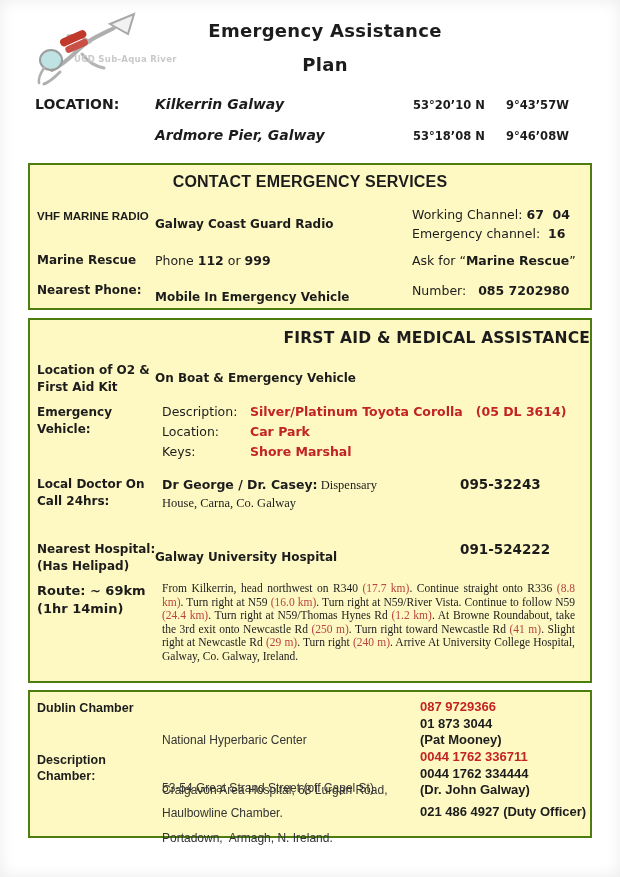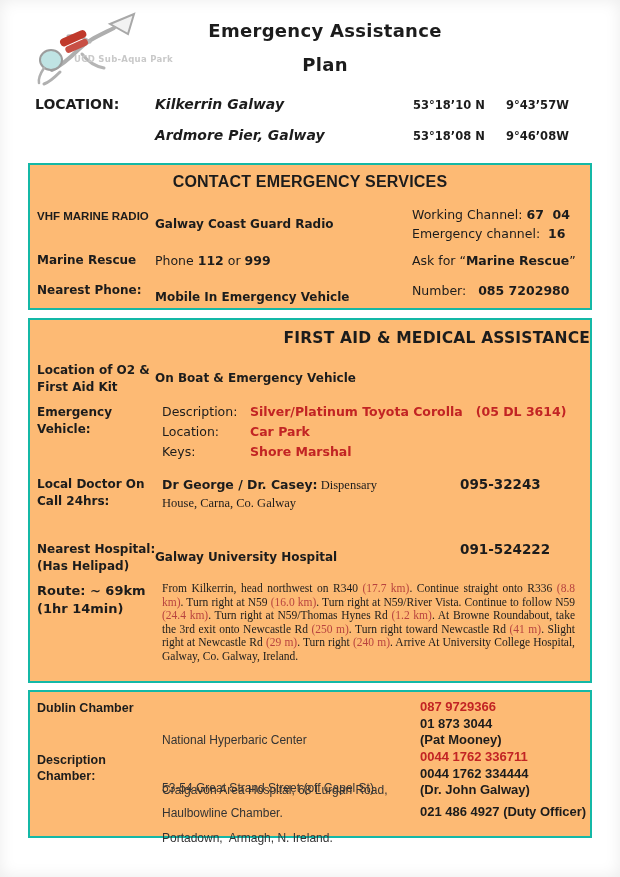--- a/index.html
+++ b/index.html
@@ -24,21 +24,21 @@
     color:#c9c9c9;letter-spacing:.3px;white-space:nowrap;}
 
   
   .loc-row{position:absolute;left:0;width:100%;height:20px;}
   .loc-label{position:absolute;left:35px;font-size:14px;font-weight:bold;}
   .loc-name{position:absolute;left:155px;font-size:14px;font-weight:bold;font-style:italic;}
   .loc-lat{position:absolute;left:413px;font-size:11.5px;font-weight:bold;top:2px;}
   .loc-lon{position:absolute;left:506px;font-size:11.5px;font-weight:bold;top:2px;}
 
   
-  .box{position:absolute;left:28px;width:560px;border:2px solid #14b8a6;background:#fdba74;}
+  .box{position:absolute;left:28px;width:560px;border:2px solid #4d7c0f;background:#fef9c3;}
   .box-title-a{position:absolute;left:0;width:100%;text-align:center;font-weight:bold;
     font-family:"Liberation Sans",sans-serif;font-size:16px;letter-spacing:.2px;}
   .box-title-v{position:absolute;left:0;width:100%;text-align:right;font-weight:bold;
     font-size:15.5px;letter-spacing:.2px;}
 
   .lab{font-size:12px;font-weight:bold;line-height:17px;}
   .vhf-lab{font-family:"Liberation Sans",sans-serif;font-size:11.5px;font-weight:bold;}
   .val-b{font-size:12px;font-weight:bold;margin-top:8px;}
   .rc{font-size:12.5px;line-height:19px;}
   .rc .v{font-weight:bold;}
@@ -73,32 +73,32 @@
       <path d="M 30,64 C 24,70 20,74 14,76" fill="none" stroke="#b0b0b0" stroke-width="3" stroke-linecap="round"></path>
 
       <g transform="rotate(-24 44 32)">
         <rect x="30" y="26" width="28" height="8" rx="4" fill="#c0392b"></rect>
         <rect x="32" y="35" width="24" height="7" rx="3.5" fill="#c85045"></rect>
       </g>
 
       <ellipse cx="21" cy="52" rx="11" ry="10" fill="#bfe3e3" stroke="#9c9c9c" stroke-width="2"></ellipse>
       <path d="M 14,60 C 10,66 8,70 9,75" fill="none" stroke="#b0b0b0" stroke-width="2.5" stroke-linecap="round"></path>
     </svg>
-    <span class="logo-caption">UCD Sub-Aqua Park</span>
+    <span class="logo-caption">UCD Sub-Aqua River</span>
   </div>
 
   <div class="title">
     <div>Emergency Assistance</div>
     <div>Plan</div>
   </div>
 
   <div class="loc-row" style="top:96px;">
     <span class="loc-label">LOCATION:</span>
     <span class="loc-name">Kilkerrin Galway</span>
-    <span class="loc-lat">53°18’10 N</span>
+    <span class="loc-lat">53°20’10 N</span>
     <span class="loc-lon">9°43’57W</span>
   </div>
   <div class="loc-row" style="top:127px;">
     <span class="loc-name">Ardmore Pier, Galway</span>
     <span class="loc-lat">53°18’08 N</span>
     <span class="loc-lon">9°46’08W</span>
   </div>
 
   <div class="box" style="top:163px;height:143px;">
     <div class="box-title-a" style="top:8px;">CONTACT EMERGENCY SERVICES</div>

